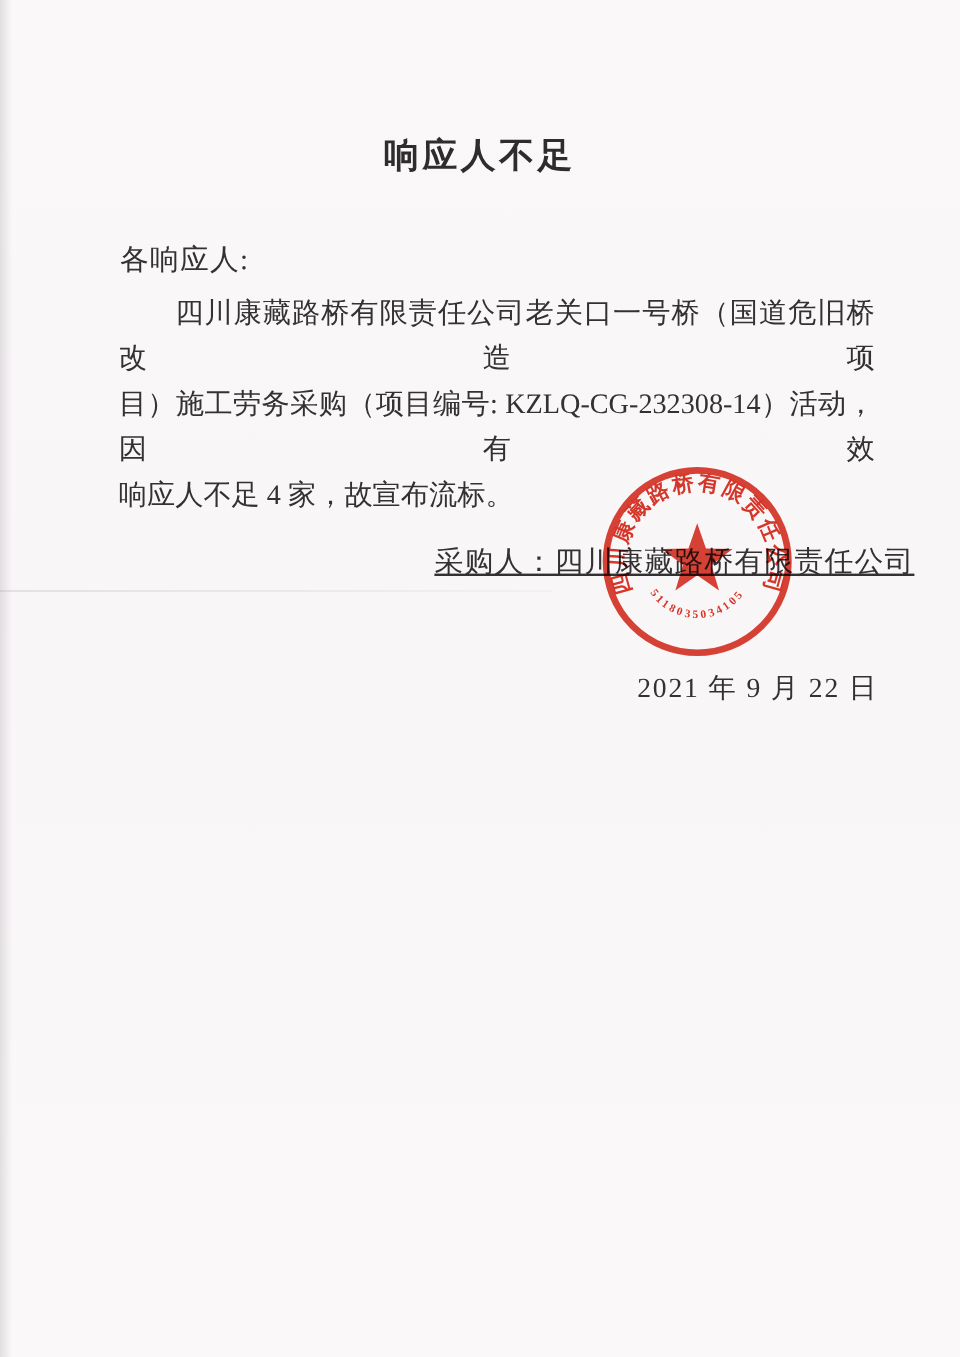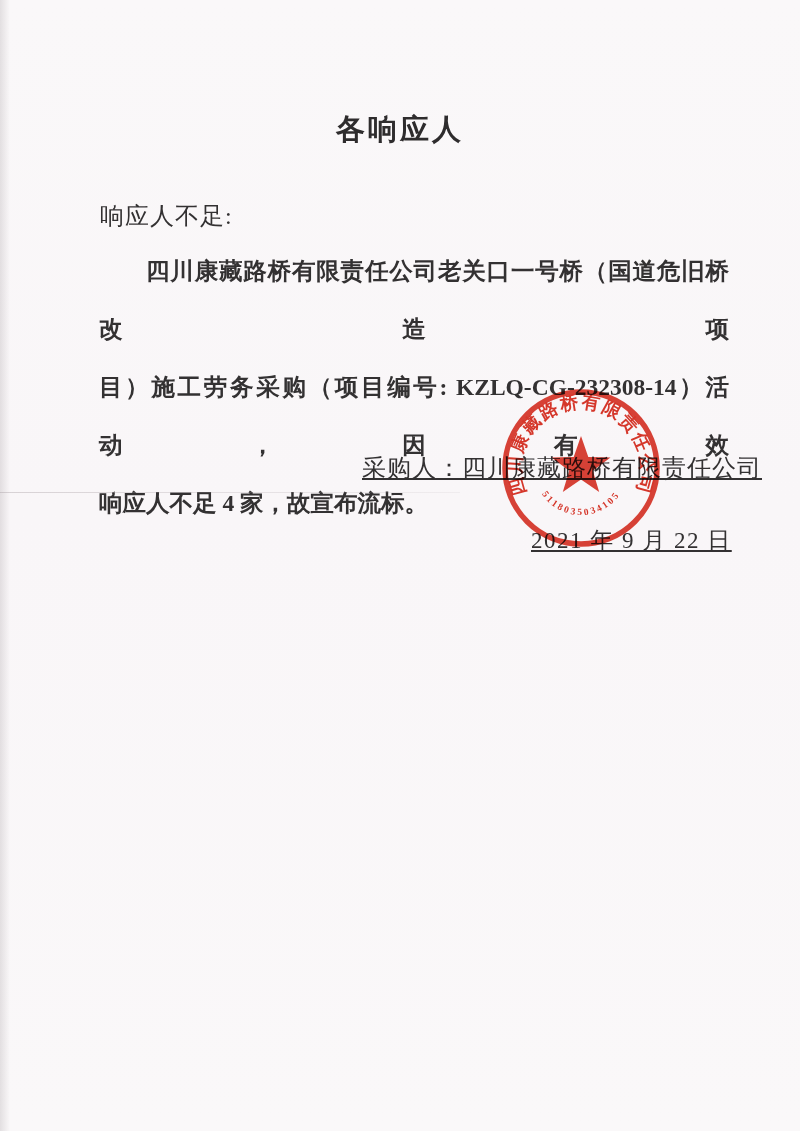--- a/index.html
+++ b/index.html
@@ -55,23 +55,22 @@
   }
 
   .body-block {
     position: absolute;
     left: 99px;
     top: 242px;
     width: 630px;
     font-size: 23.5px;
   }
   .body-line {
-    line-height: 58px;
+    line-height: 38px;
     white-space: nowrap;
-    font-weight: bold;
   }
   .body-line.indent { text-indent: 2em; }
   .body-line.justify {
     white-space: normal;
     text-align: justify;
     text-align-last: justify;
   }
 
   .purchaser-line {
     position: absolute;
@@ -79,25 +78,24 @@
     top: 452px;
     font-size: 24px;
     letter-spacing: 1px;
     white-space: nowrap;
     text-decoration: underline;
   }
 
   .date-line {
     position: absolute;
     left: 531px;
-    top: 525px;
+    top: 558px;
     font-size: 23px;
     letter-spacing: 1.5px;
     white-space: nowrap;
-    text-decoration: underline;
   }
 
   .seal {
     position: absolute;
     left: 496px;
     top: 383px;
     width: 170px;
     height: 170px;
     mix-blend-mode: multiply;
     opacity: 0.93;
@@ -106,23 +104,23 @@
   .seal text {
     font-family: "Liberation Serif", "DejaVu Serif", serif;
     font-weight: bold;
   }
 </style>
 </head>
 <body>
 
 <div class="page">
 
-  <div class="doc-title">各响应人</div>
+  <div class="doc-title">响应人不足</div>
 
-  <div class="salutation">响应人不足:</div>
+  <div class="salutation">各响应人:</div>
 
   <div class="body-block">
     <div class="body-line indent justify">四川康藏路桥有限责任公司老关口一号桥（国道危旧桥改造项</div>
     <div class="body-line justify">目）施工劳务采购（项目编号: KZLQ-CG-232308-14）活动，因有效</div>
     <div class="body-line">响应人不足 4 家，故宣布流标。</div>
   </div>
 
   <div class="purchaser-line">采购人：四川康藏路桥有限责任公司</div>
 
   <div class="date-line">2021 年 9 月 22 日</div>

